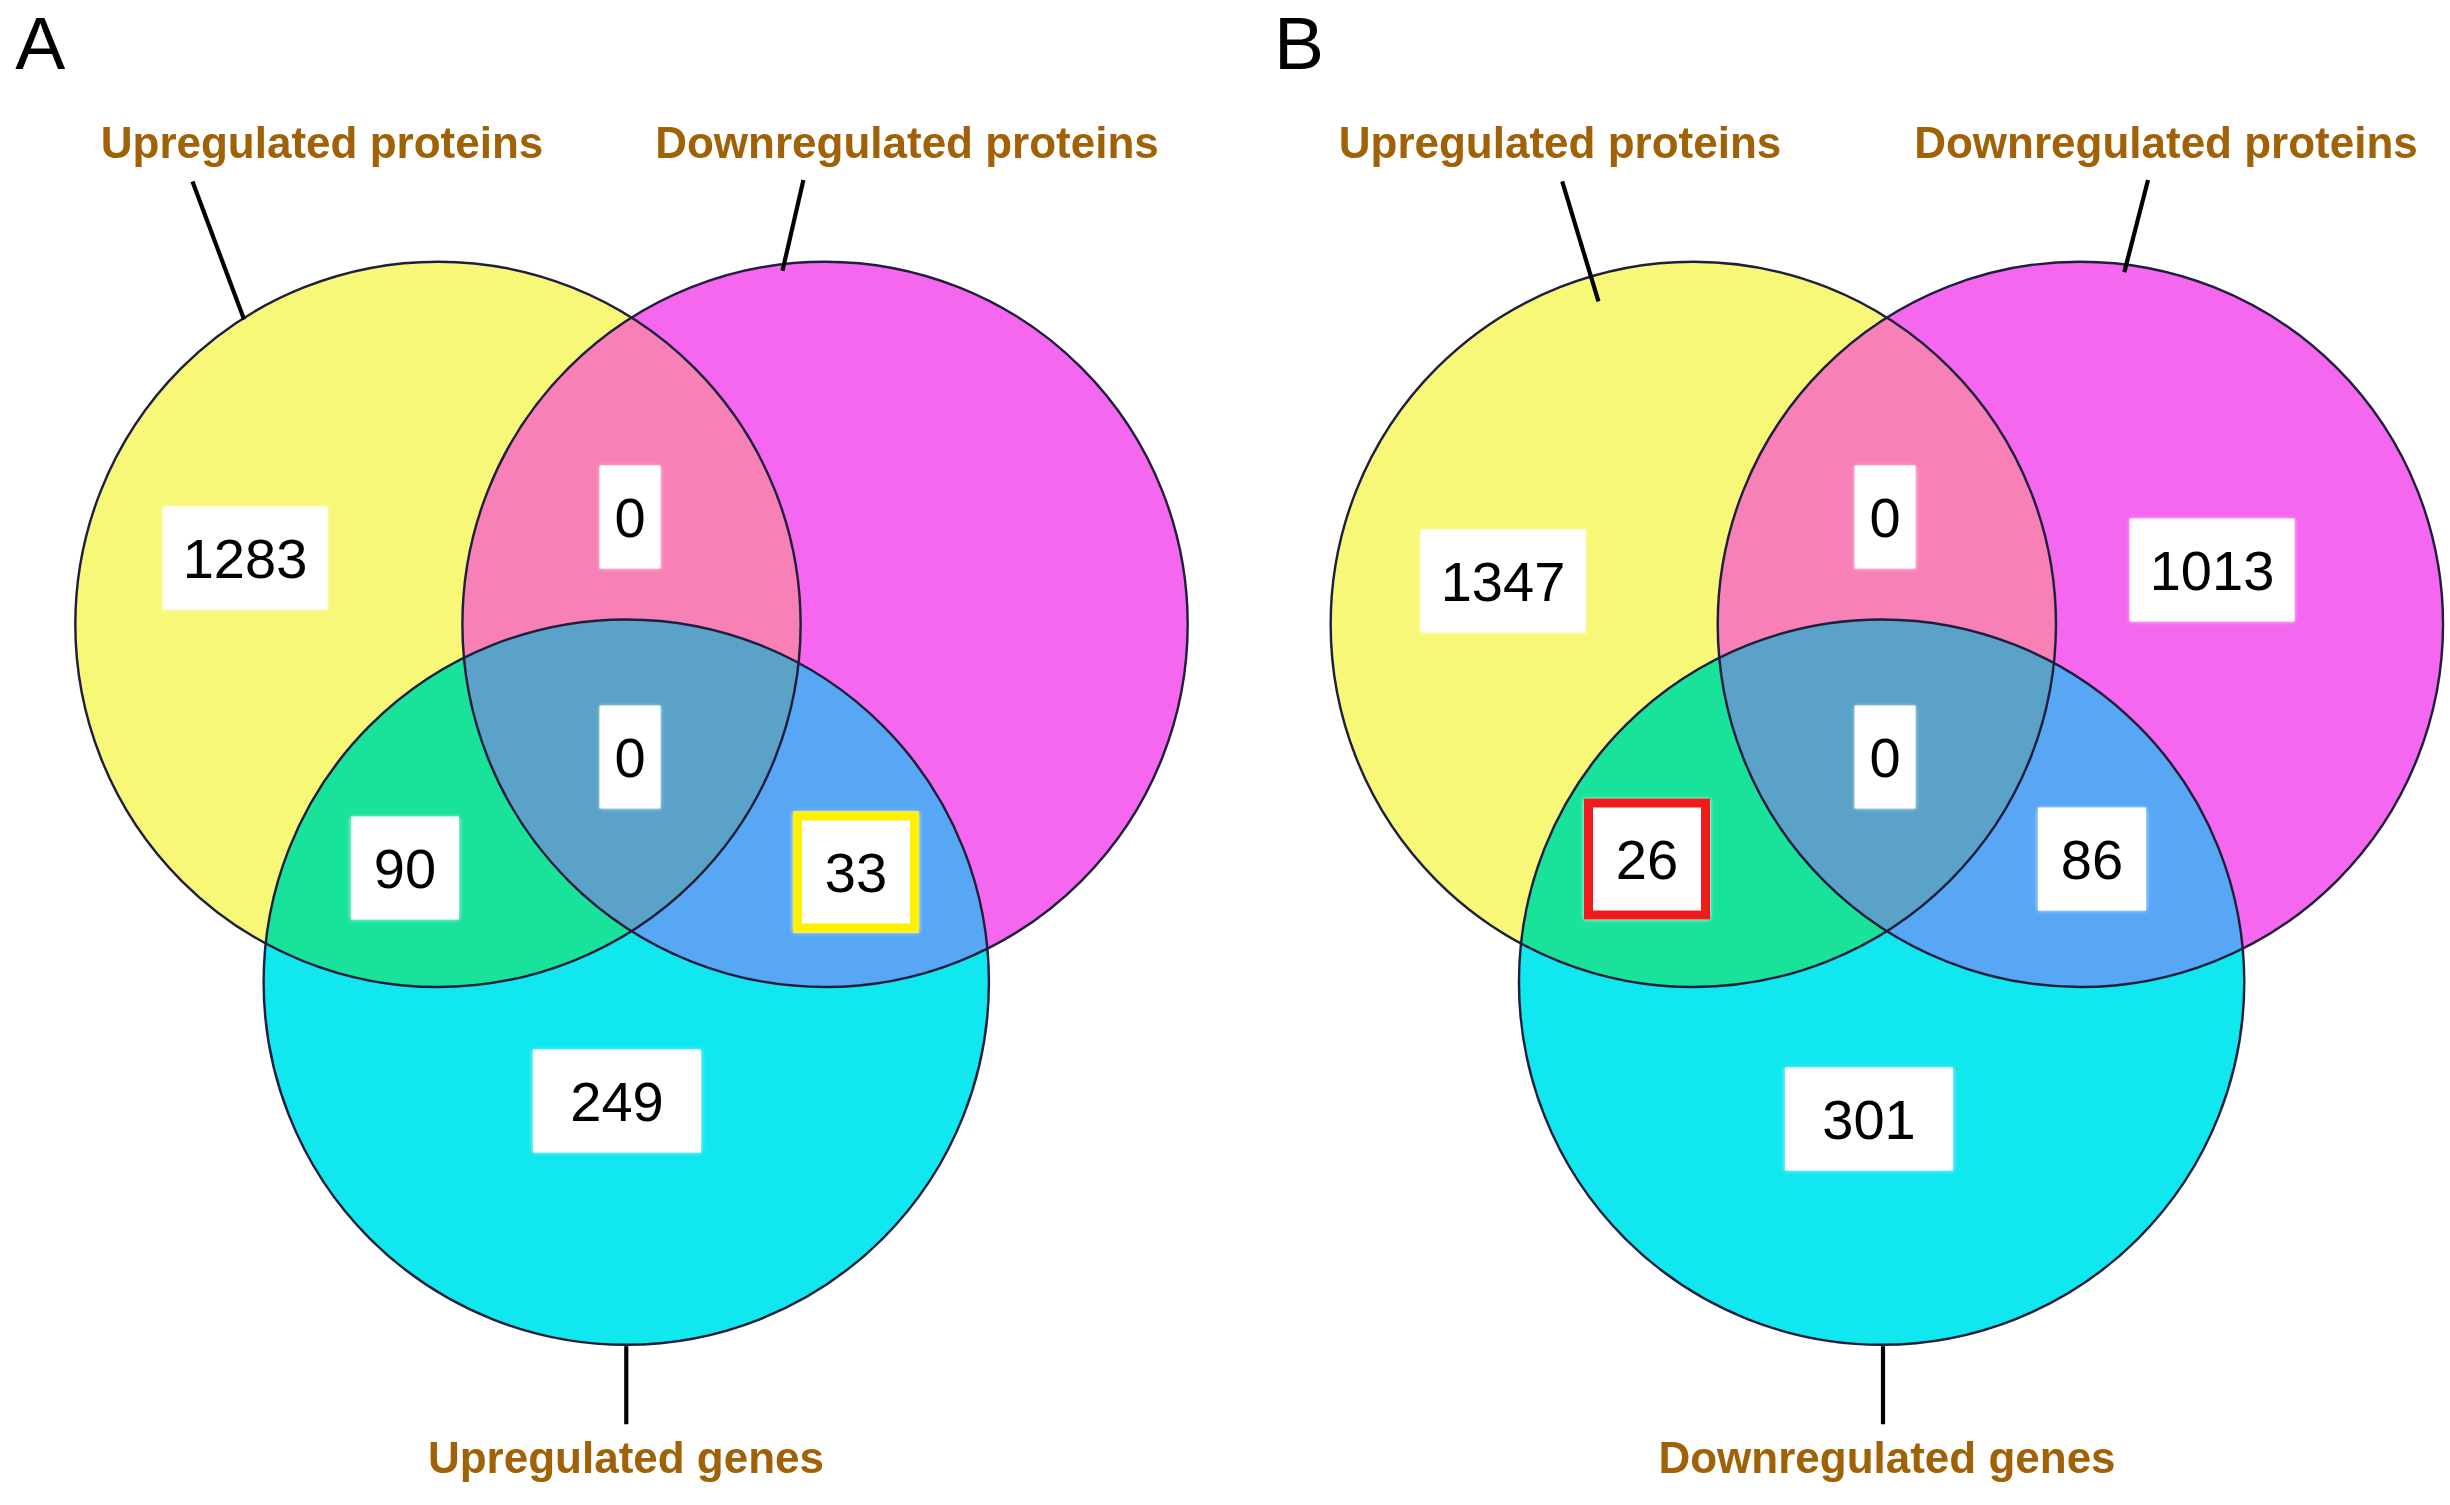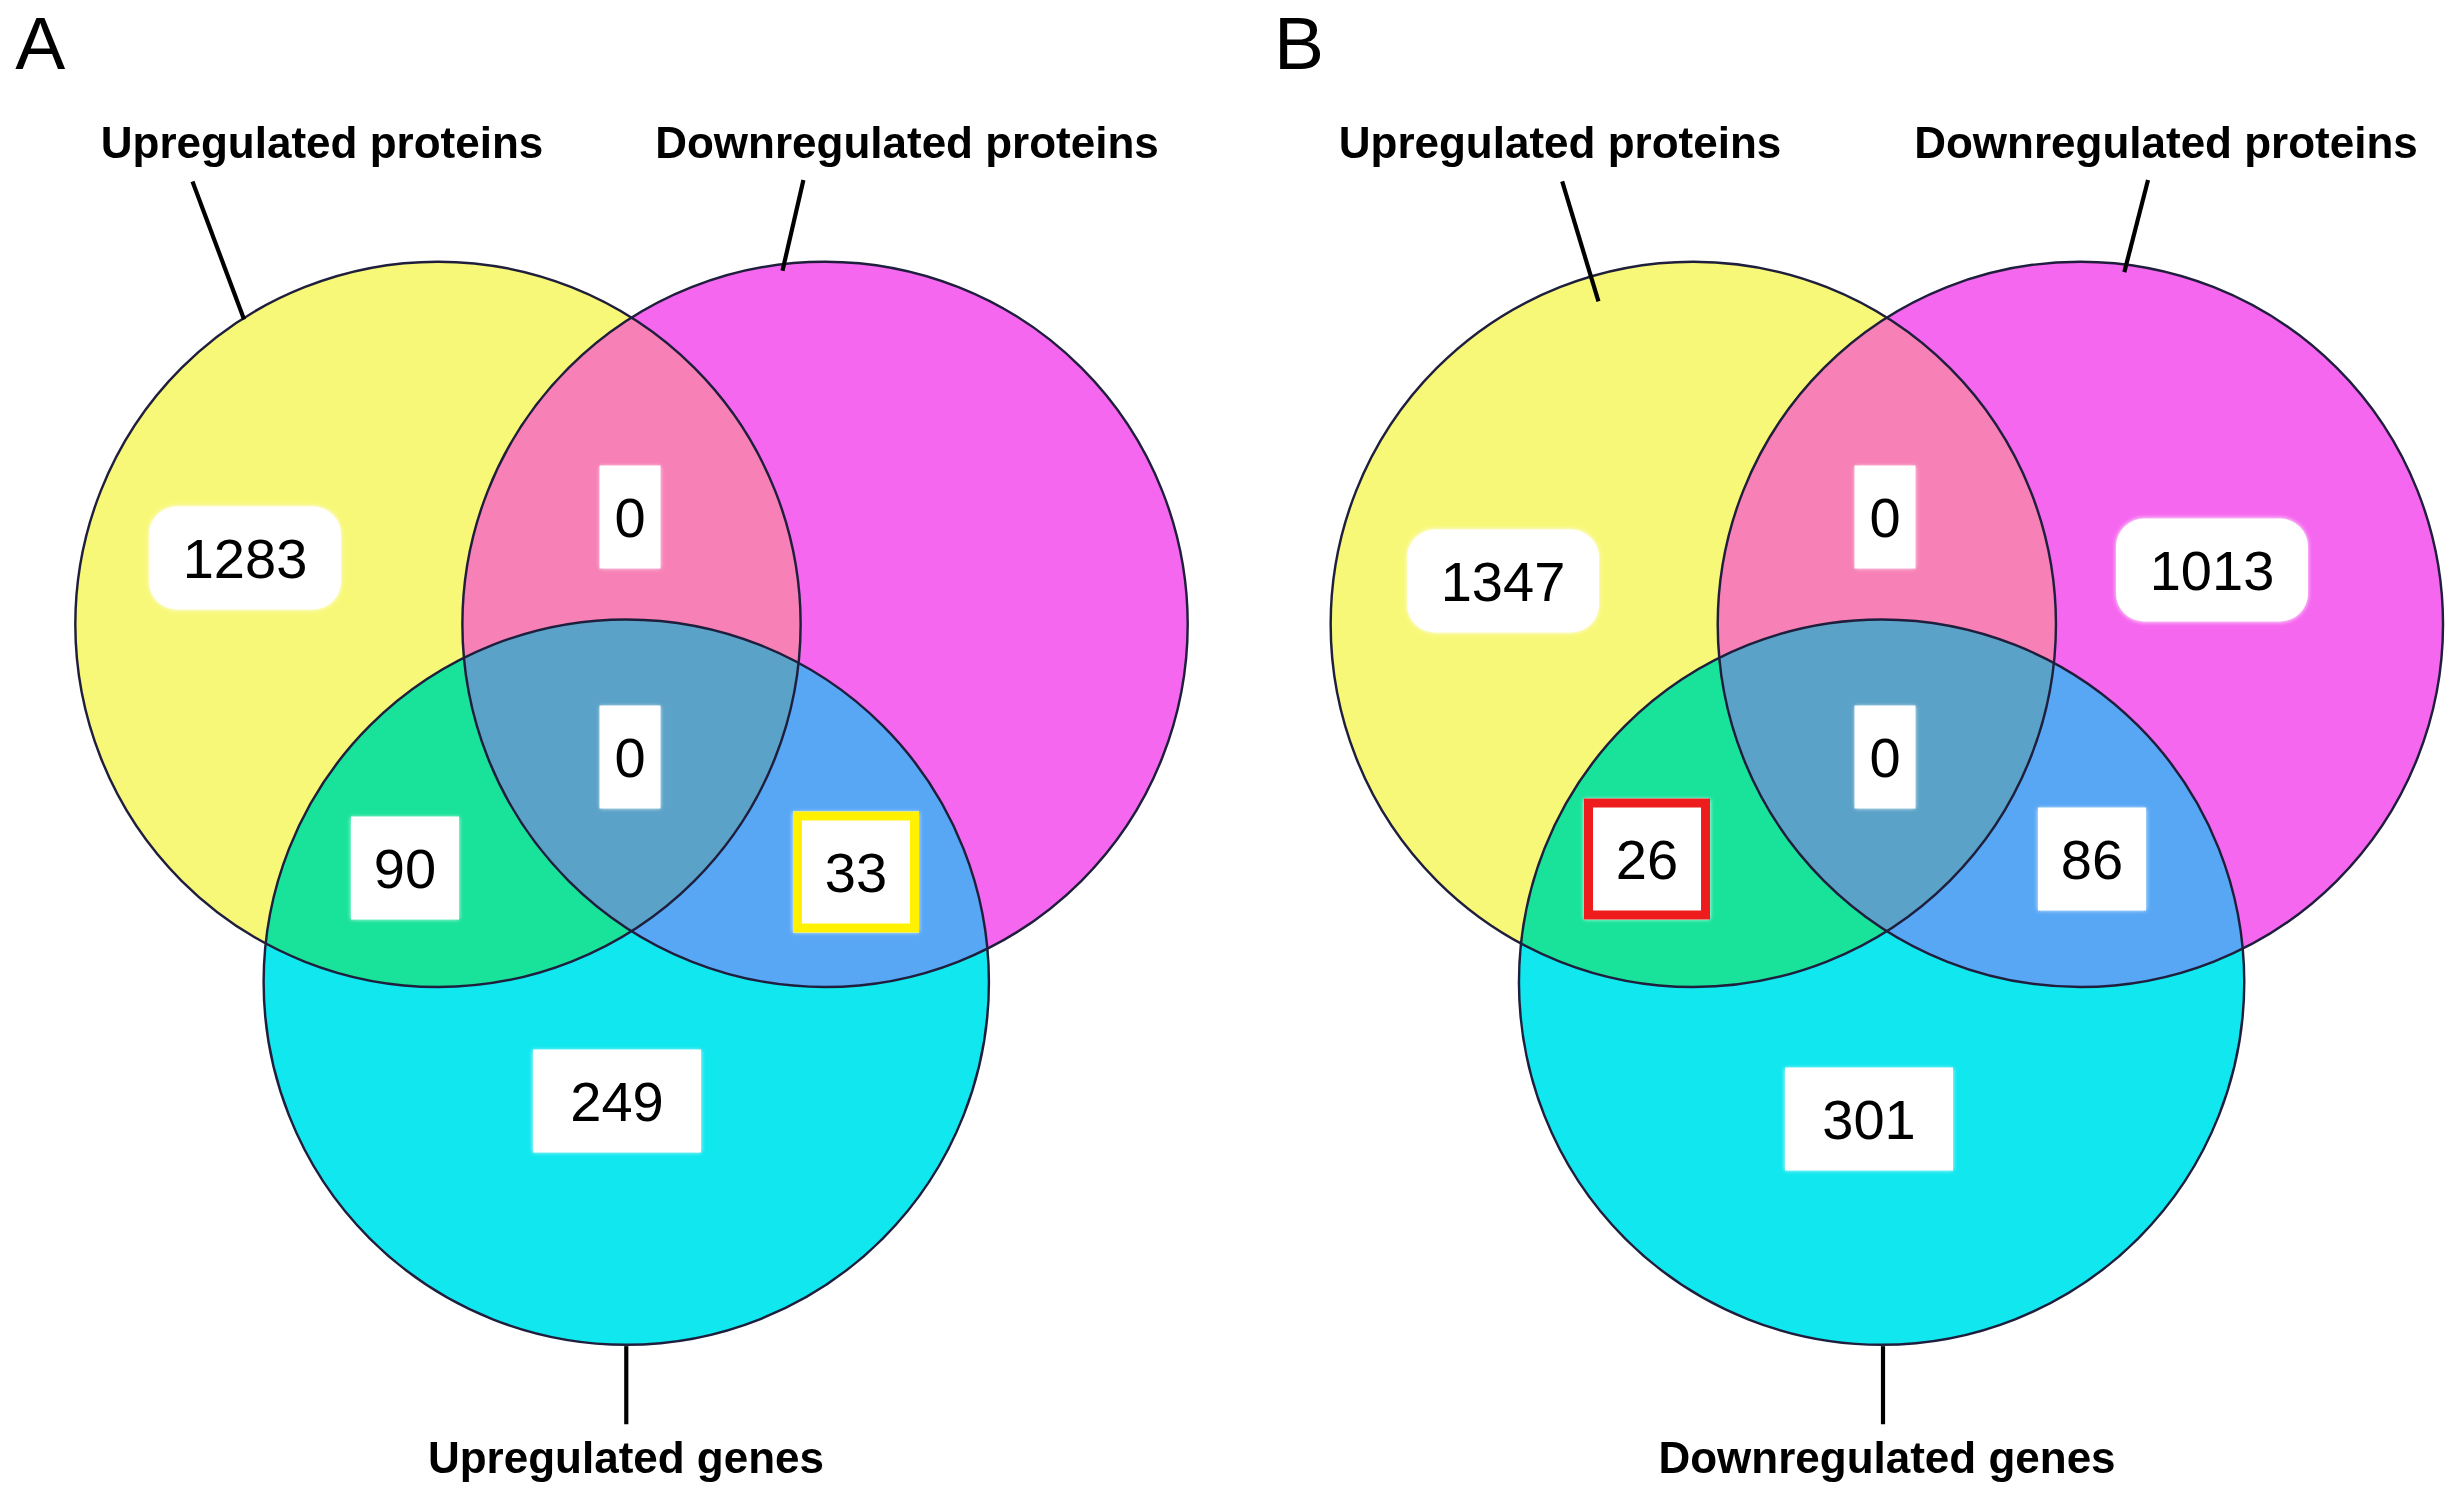--- a/index.html
+++ b/index.html
@@ -12,36 +12,36 @@
   }
   #venn-svg { position:absolute; left:0; top:0; width:2450px; height:1506px; }
   .panel-letter {
     position:absolute;
     font-size:75px; font-weight:400; color:#000;
     line-height:1;
   }
   .set-label {
     position:absolute;
     transform:translate(-50%,-50%);
-    font-size:44px; font-weight:700; color:#000000;
+    font-size:44px; font-weight:700; color:#a16207;
     white-space:nowrap;
   }
   .num-box {
     position:absolute;
     transform:translate(-50%,-50%);
     background:#ffffff;
     display:flex; align-items:center; justify-content:center;
     font-size:56px; font-weight:400; color:#000;
     box-shadow:0 0 4.2px rgba(255,255,255,0.9);
   }
   .h1 { height:103px; }
   .w1 { width:61px; }
   .w2 { width:108px; }
   .w3 { width:168px; }
-  .w4 { width:192px;border-radius:28px; }
+  .w4 { width:165px; }
   .hl { border-style:solid; border-width:9.8px; }
 </style>
 </head>
 <body>
 
 <div id="figure">
 
   <svg id="venn-svg" viewBox="0 0 3513 2159">
     <defs>
       <clipPath id="clipYA">

